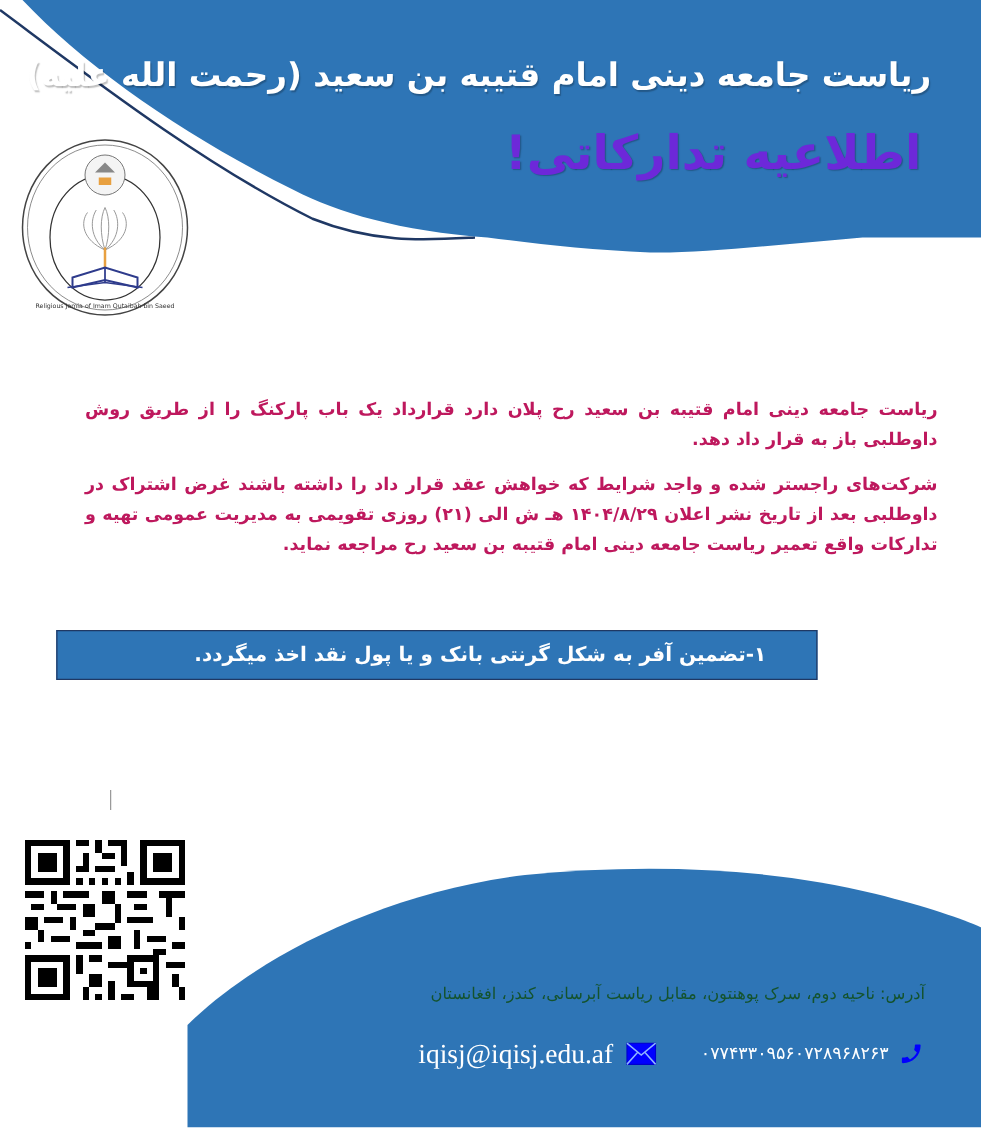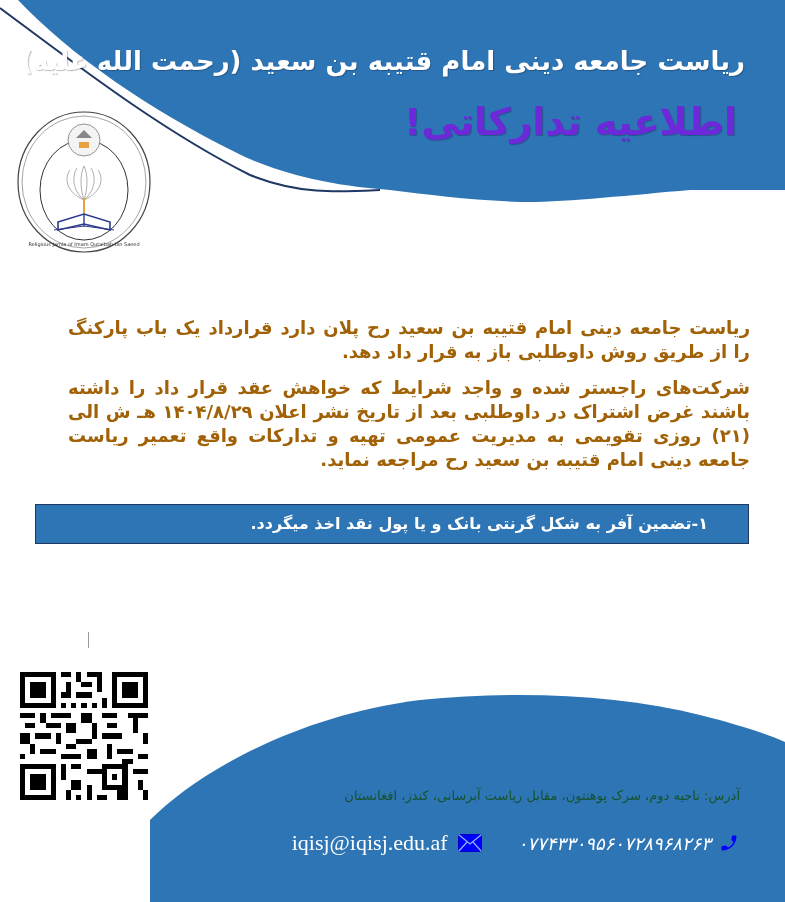--- a/index.html
+++ b/index.html
@@ -53,33 +53,33 @@
       height: 145px;
       z-index: 2;
     }
     .body-text {
       position: absolute;
       left: 68px;
       width: 682px;
       direction: rtl;
       text-align: justify;
       text-align-last: right;
-      color: #a16207;
-      font-weight: bold;
-      font-size: 18px;
+      color: #be185d;
+      font-weight: bold;
+      font-size: 14px;
       line-height: 24px;
       z-index: 2;
     }
     .para1 { top: 316px; }
     .para2 { top: 376px; }
     .condition-box {
       position: absolute;
-      left: 35px;
+      left: 45px;
       top: 504px;
-      width: 714px;
+      width: 609px;
       height: 40px;
       background: #2E75B6;
       border: 1px solid #1F3864;
       box-sizing: border-box;
       direction: rtl;
       color: #ffffff;
       font-weight: bold;
       font-size: 16px;
       line-height: 38px;
       padding-right: 40px;
@@ -120,23 +120,22 @@
       direction: rtl;
       display: flex;
       align-items: center;
       color: #ffffff;
       z-index: 2;
       white-space: nowrap;
     }
     .phone-icon { width: 20px; height: 20px; margin-left: 8px; }
     .phone-num {
       font-family: "DejaVu Sans", sans-serif;
-      font-size: 18px;
+      font-size: 14px;
       letter-spacing: 1px;
-      font-style: italic;
     }
     .phone-num.first { }
     .phone-num.second { margin-left: 36px; }
     .mail-icon { width: 24px; height: 18px; margin-left: 10px; }
     .email {
       font-family: "Liberation Serif", serif;
       font-size: 22px;
       direction: ltr;
     }
   </style>

